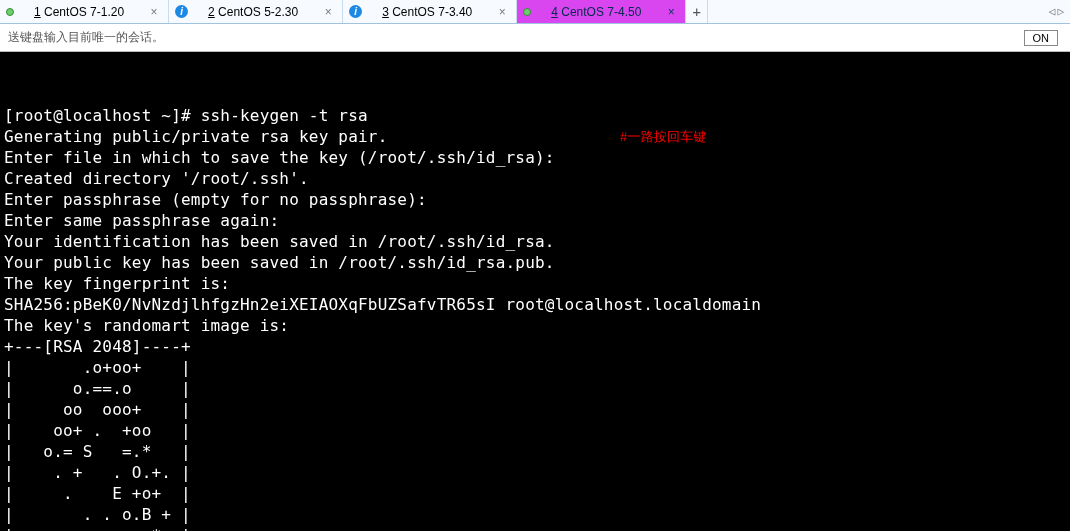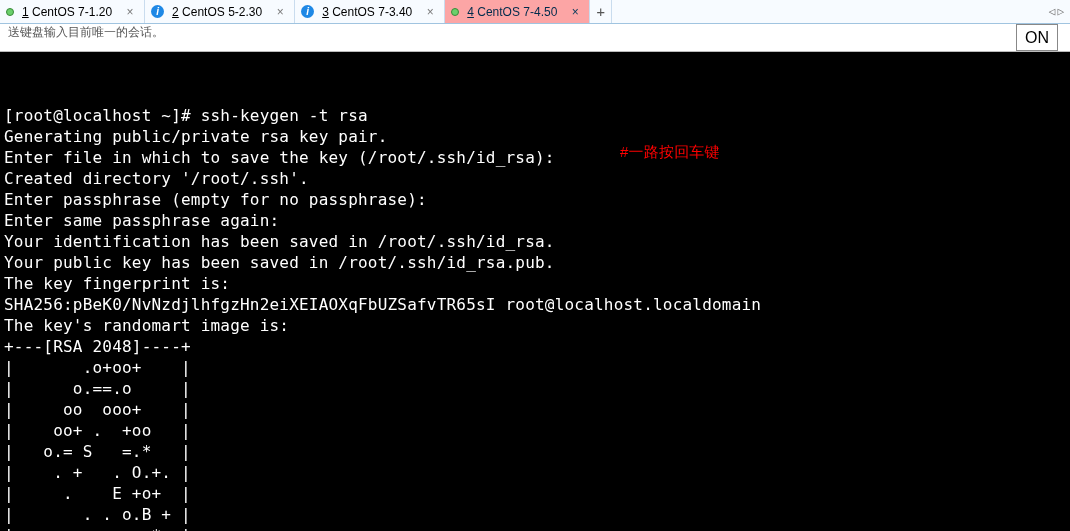--- a/index.html
+++ b/index.html
@@ -18,25 +18,25 @@
       border-bottom: 1px solid #a0c4e0;
     }
     .tab {
       display: flex;
       align-items: center;
       padding: 0 8px 0 6px;
       border-right: 1px solid #c9dcee;
       font-size: 12px;
       font-family: Arial, sans-serif;
       cursor: pointer;
-      gap: 8px;
+      gap: 20px;
       background: #f7fbff;
     }
     .tab.active {
-      background: #fca5a5;
+      background: #d946ef;
       color: #002b4c;
     }
     .status-dot {
       width: 8px; height: 8px; border-radius: 50%;
       background: #6bd06b; border: 1px solid #3a8a3a;
       flex-shrink: 0;
     }
     .info-ico {
       width: 13px; height: 13px; border-radius: 50%;
       background: #1e88e5; color: #fff;
@@ -57,45 +57,45 @@
       background: #f7fbff;
     }
     .tab-spacer { flex: 1; background: #f7fbff; }
     .tab-nav {
       display: flex; align-items: center; gap: 2px;
       padding: 0 6px; font-size: 11px; color: #777;
       background: #f7fbff;
     }
     .tab-nav span { cursor: pointer; }
     .infobar {
-      display: flex; 
+      display: flex; align-items: center;
       height: 28px; padding: 0 8px;
       background: #fff; border-bottom: 1px solid #bbb;
       font-size: 12px; font-family: "Microsoft YaHei", Arial, sans-serif;
       color: #555;
     }
     .infobar .spacer { flex: 1; }
     .on-btn {
       border: 1px solid #888; background: #fff;
-      padding: 1px 8px; font-size: 16px;
+      padding: 1px 8px; font-size: 11px;
       margin-right: 4px;
     }
     .terminal {
       background: #000; color: #fff;
       font-size: 16px; line-height: 21px;
       padding: 11px 4px;
       height: calc(100% - 52px);
       white-space: pre;
       position: relative;
       letter-spacing: 0.2px;
     }
     .annot1 {
       position: absolute;
-      left: 620px; top: 89px;
-      color: #ff0000; font-size: 15px;
+      left: 620px; top: 74px;
+      color: #ff0000; font-size: 13px;
       font-family: "Microsoft YaHei", Arial, sans-serif;
       white-space: nowrap;
     }
     .annot2 {
       position: absolute;
       left: 309px; top: 226px;
       color: #00d000; font-size: 15px;
       font-family: "Microsoft YaHei", Arial, sans-serif;
       white-space: nowrap;
     }

